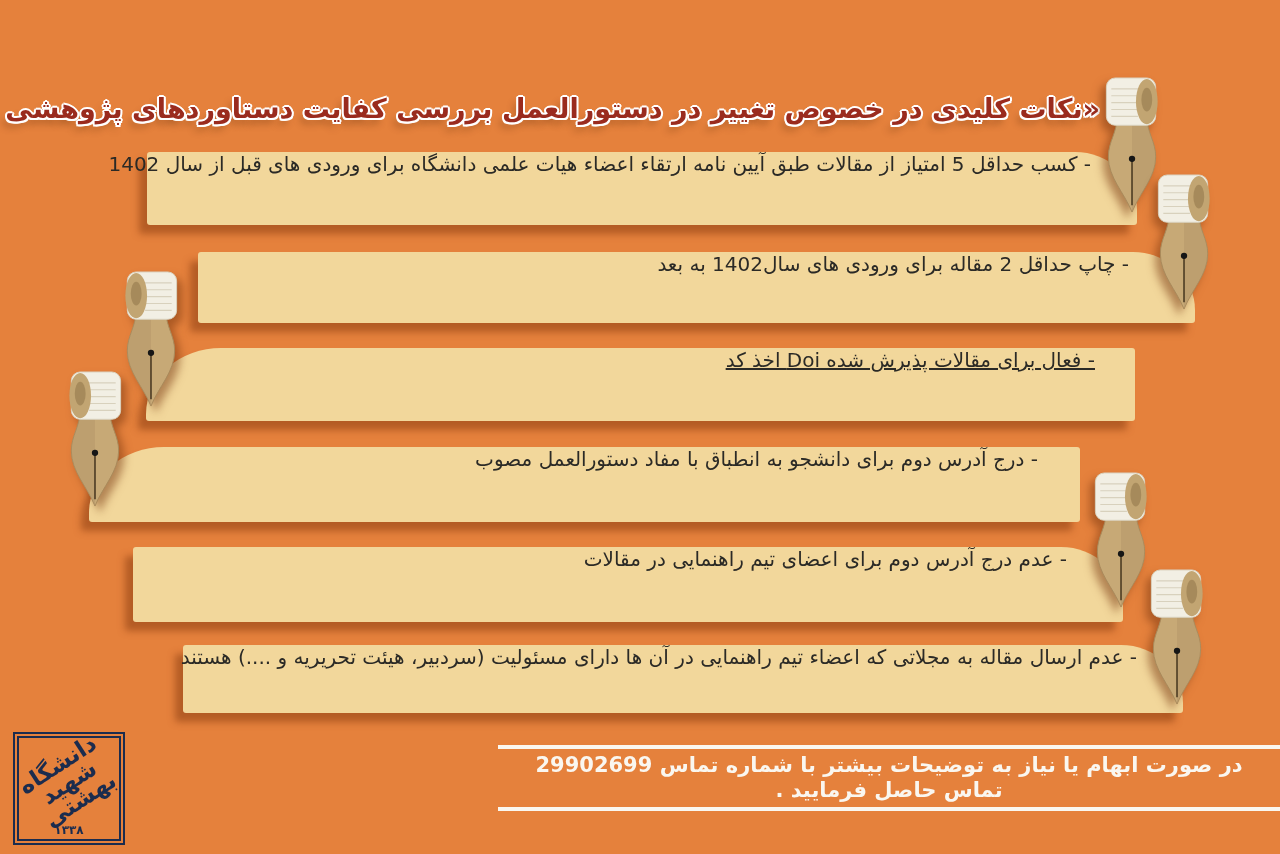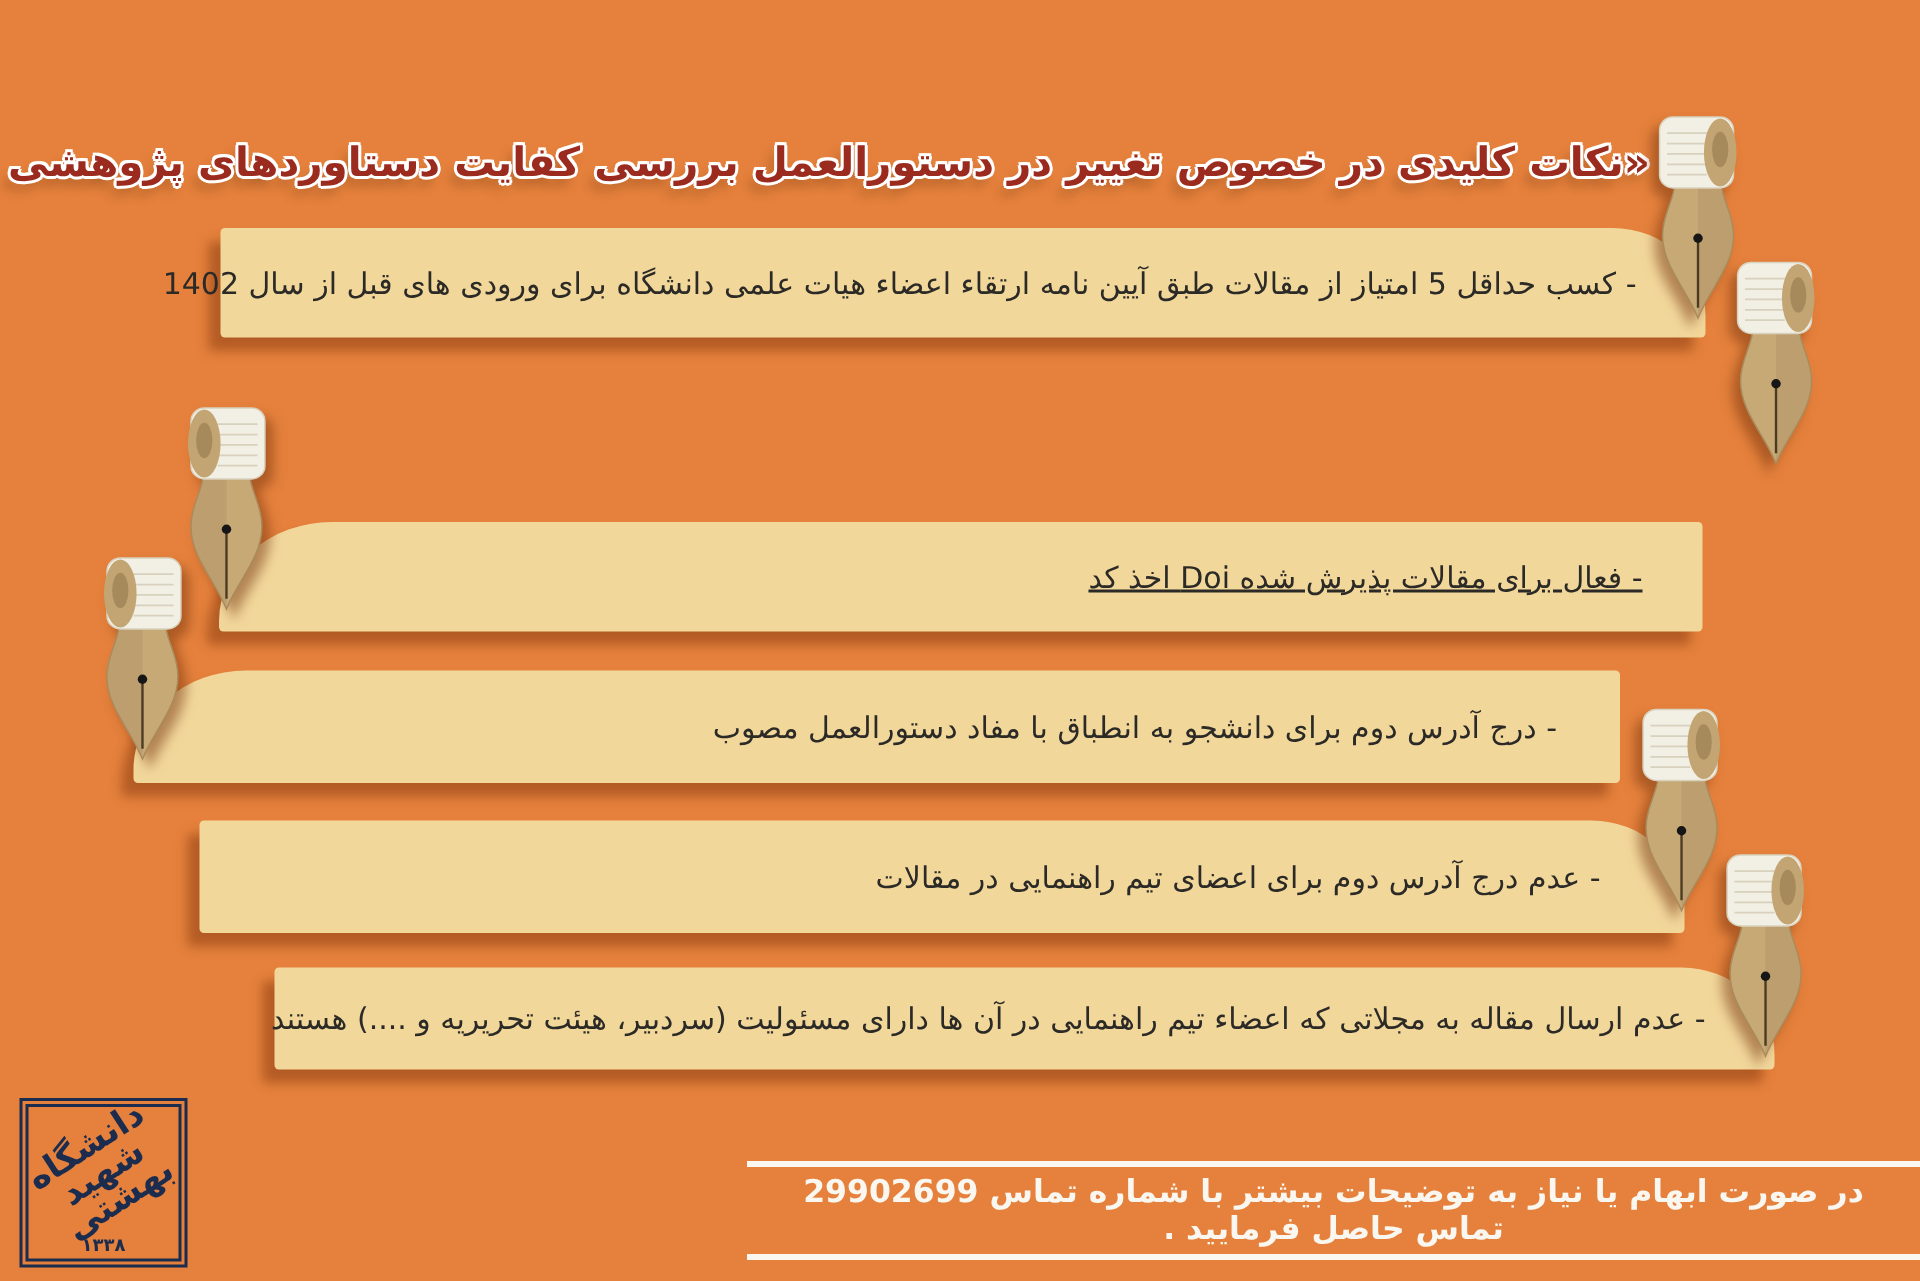--- a/index.html
+++ b/index.html
@@ -26,21 +26,21 @@
       -4px 6px 7px rgba(90,40,10,.35);
     white-space:nowrap;
   }
 
   
   .ribbon{
     position:absolute;
     background:var(--c-banner,#F2D79B);
     box-shadow:-8px 9px 7px rgba(140,62,18,.55);
     direction:rtl;
-    display:flex;align-items:center;
+    display:flex;
     color:var(--c-text_dark,#2B2A26);
     font-size:20px;
     white-space:nowrap;
   }
   .r-tr{border-radius:3px 62px 3px 3px / 3px 58px 3px 3px;}
   .r-tl{border-radius:75px 3px 3px 3px / 66px 3px 3px 3px;}
   .b1{left:147px;top:152px;width:990px;height:73px;padding:0 46px 0 20px;}
   .b2{left:198px;top:252px;width:997px;height:71px;padding:0 66px 0 20px;}
   .b3{left:146px;top:348px;width:989px;height:73px;padding:0 40px 0 20px;text-decoration:underline;}
   .b4{left:89px; top:447px;width:991px;height:75px;padding:0 42px 0 20px;}
@@ -56,21 +56,21 @@
   .pen.mir{transform:scaleX(-1);}
   .pA{left:1104px;top:76px;}
   .pB{left:1156px;top:173px;}
   .pC{left:121px;top:270px;}
   .pD{left:65px;top:370px;}
   .pE{left:1093px;top:471px;}
   .pF{left:1149px;top:568px;}
 
   
   .footer{
-    position:absolute;left:498px;right:0;top:774px;height:66px;
+    position:absolute;left:498px;right:0;top:745px;height:66px;
     display:flex;flex-direction:column;justify-content:space-between;
   }
   .f-line{height:4px;background:var(--c-footer_text,#FAF7F0);}
   .f-text{
     direction:rtl;text-align:center;
     color:var(--c-footer_text,#FAF7F0);
     font-size:21px;font-weight:bold;
     padding:0 14px;
     line-height:1.2;
   }
@@ -117,20 +117,23 @@
         <ellipse cx="43" cy="24" rx="5.5" ry="12" fill="#8F7448" opacity="0.55"></ellipse>
       </g>
     </defs>
   </svg>
 
   <div class="title">«نکات کلیدی در خصوص تغییر در دستورالعمل بررسی کفایت دستاوردهای پژوهشی دانشجویان دکتری»</div>
 
   <div class="ribbon r-tr b1">
     <span>- کسب حداقل 5 امتیاز از مقالات طبق آیین نامه ارتقاء اعضاء هیات علمی دانشگاه برای ورودی های قبل از سال 1402</span>
   </div>
+  <div class="ribbon r-tr b2">
+    <span>- چاپ حداقل 2 مقاله برای ورودی های سال1402 به بعد</span>
+  </div>
   <div class="ribbon r-tl b3">
     <span>- فعال برای مقالات پذیرش شده Doi اخذ کد</span>
   </div>
   <div class="ribbon r-tr b5">
     <span>- عدم درج آدرس دوم برای اعضای تیم راهنمایی در مقالات</span>
   </div>
   <div class="ribbon r-tl b4">
     <span>- درج آدرس دوم برای دانشجو به انطباق با مفاد دستورالعمل مصوب</span>
   </div>
   <div class="ribbon r-tr b6">

